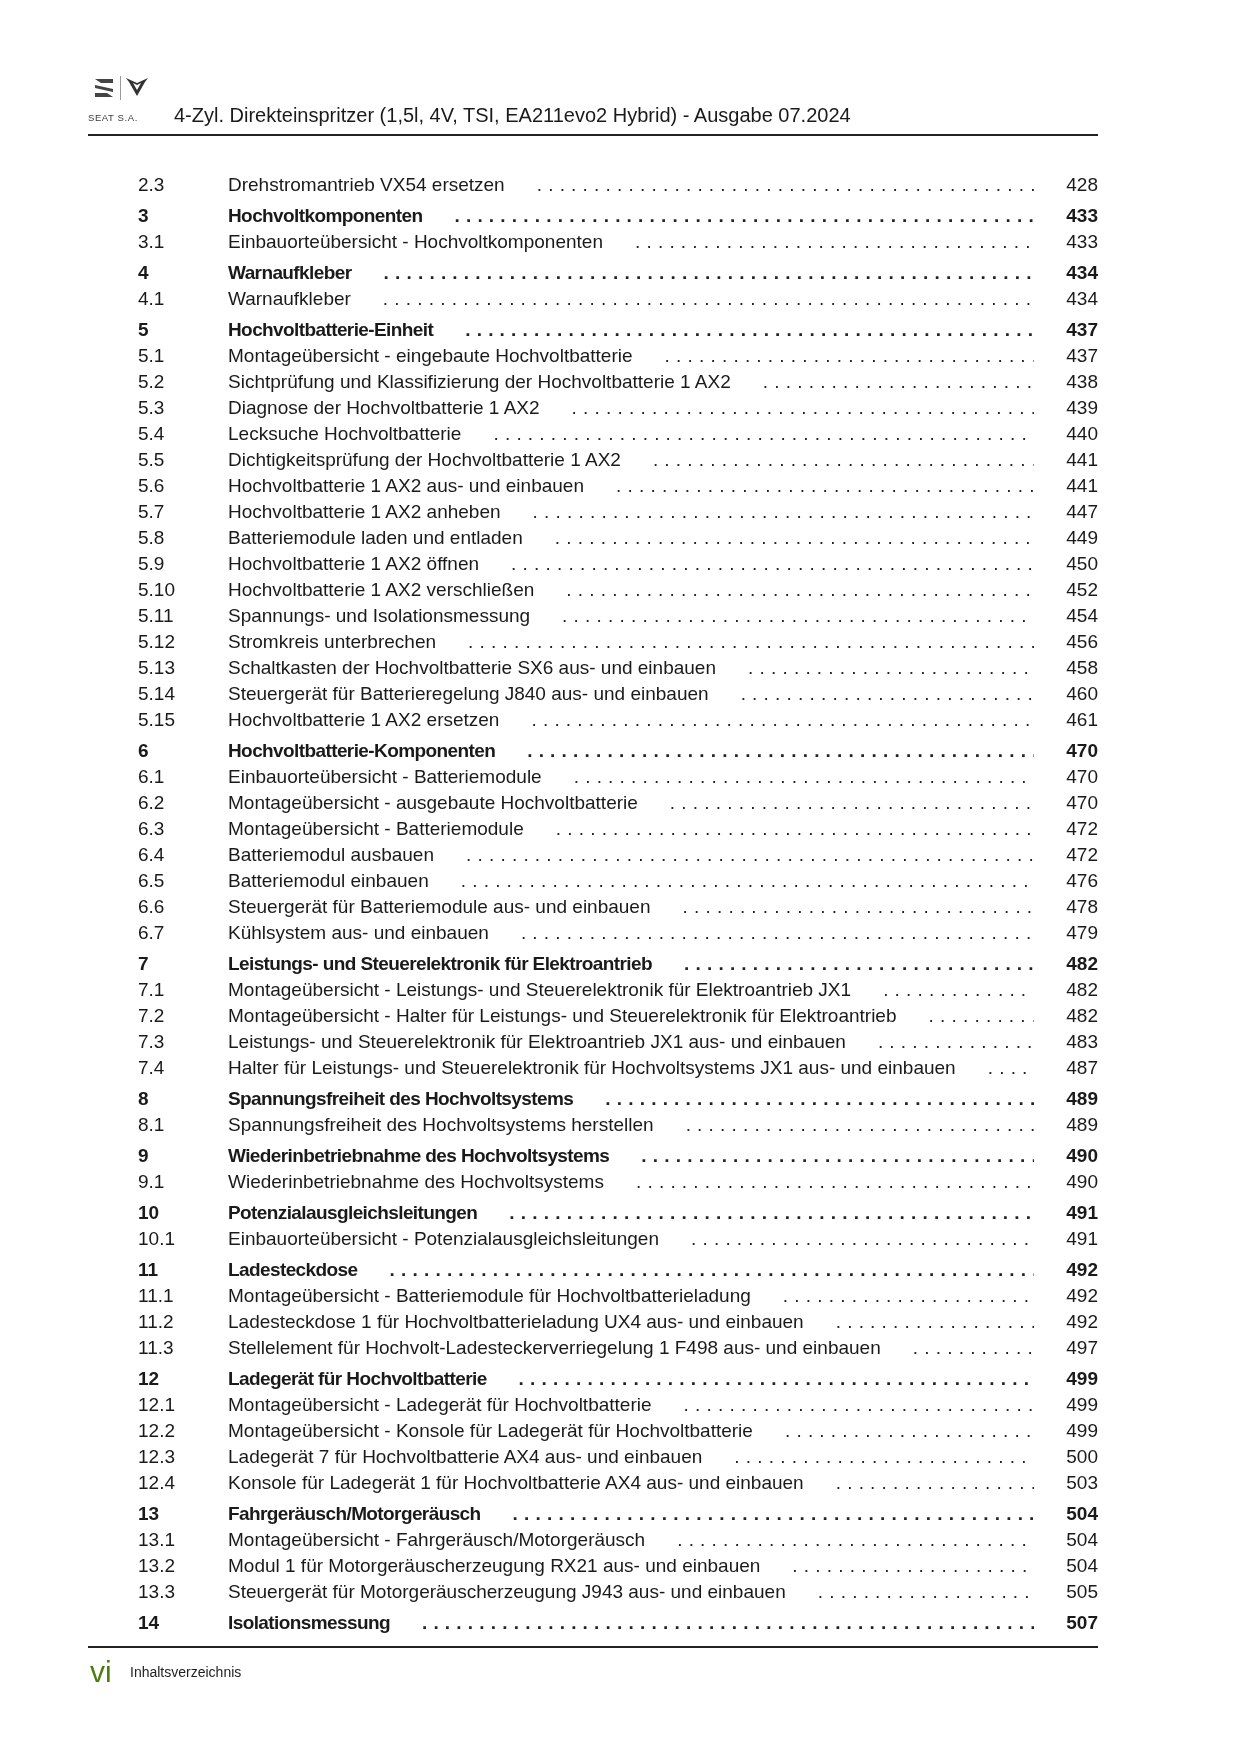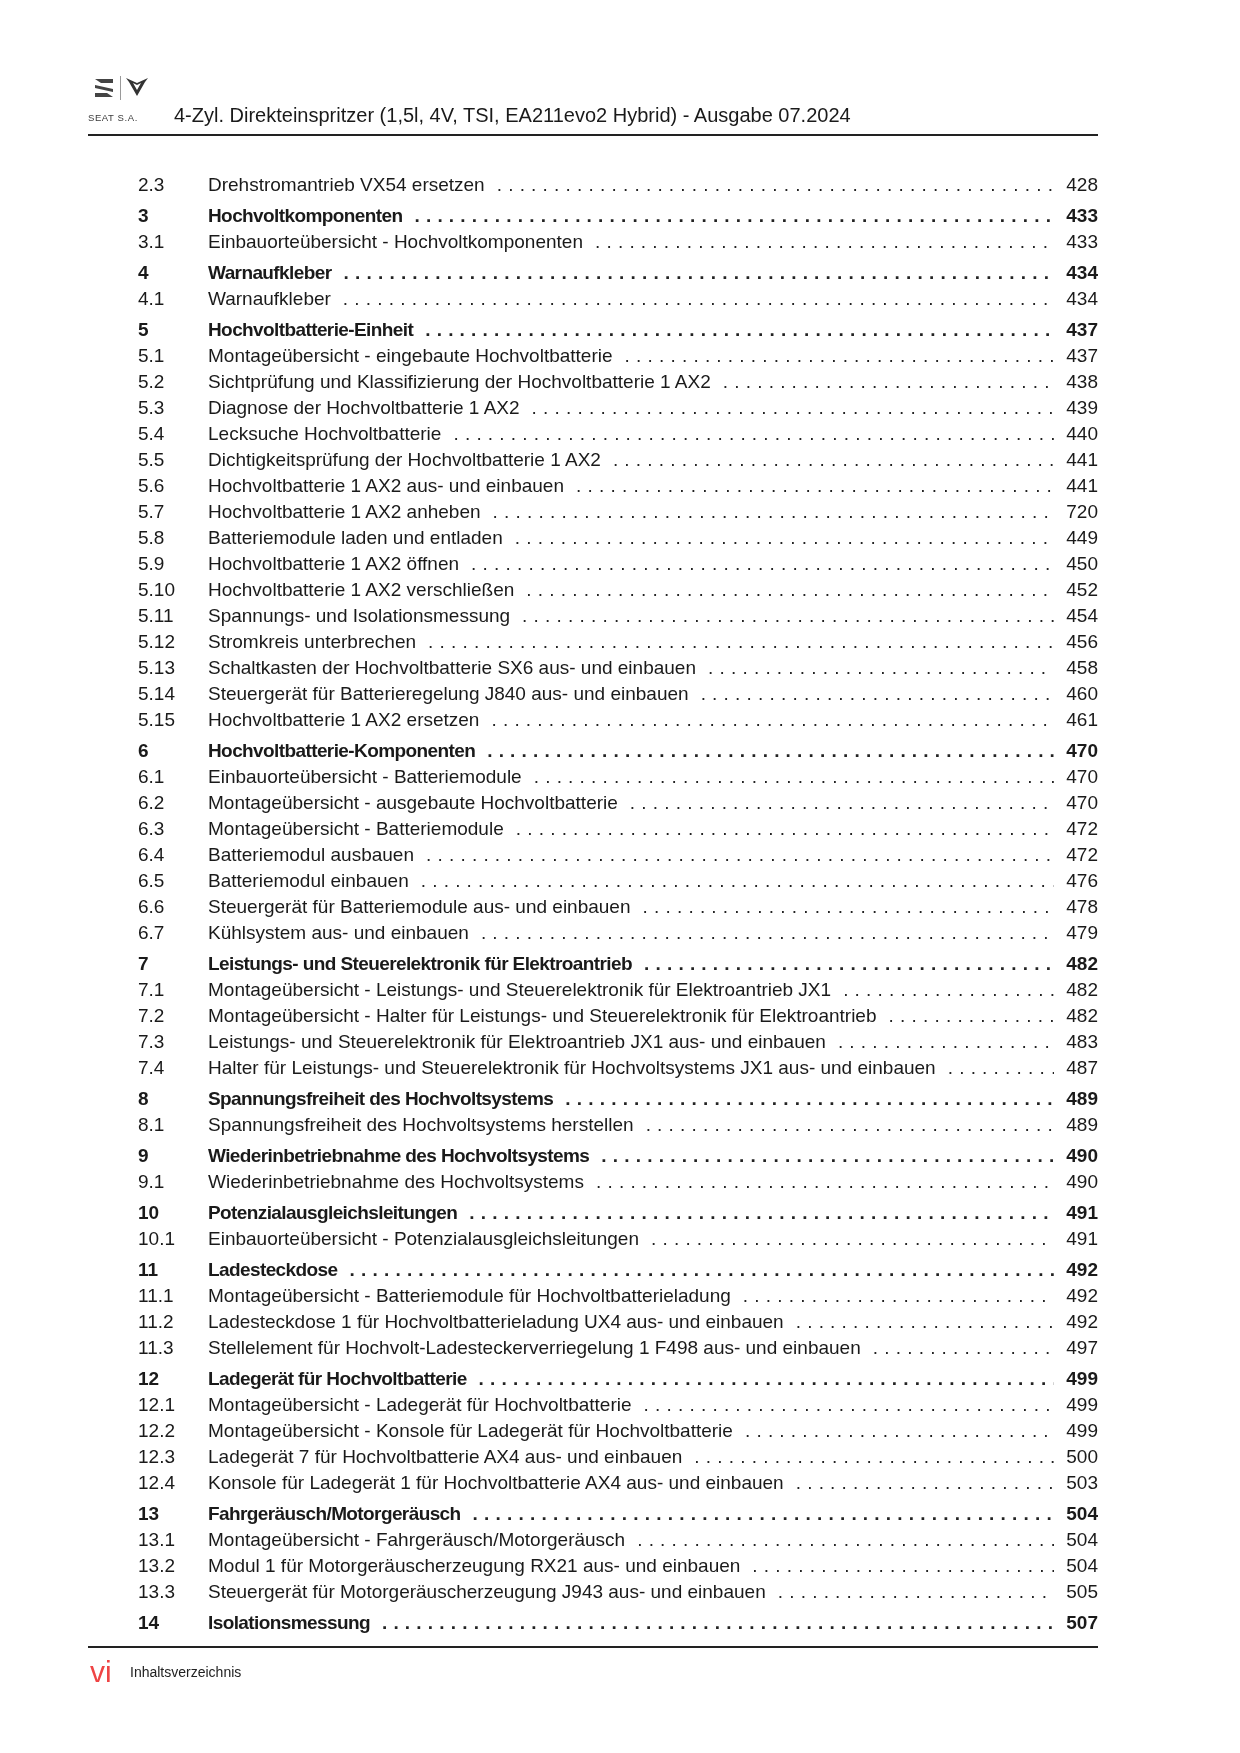--- a/index.html
+++ b/index.html
@@ -8,31 +8,31 @@
   .logo { position: absolute; left: 0; top: 0; width: 60px; height: 56px; }
   .logo .seat-s { position: absolute; left: 6px; top: 4px; width: 20px; height: 20px; }
   .logo .divider { position: absolute; left: 32px; top: 2px; width: 1px; height: 24px; background: #9a9a9a; }
   .logo .cupra { position: absolute; left: 38px; top: 3px; width: 22px; height: 20px; }
   .logo .logo-text { position: absolute; left: 0; top: 38px; font-size: 9.5px; font-weight: normal; letter-spacing: 0.6px; color: #3a3a3a; white-space: nowrap; }
   .header .line1 { position: absolute; left: 86px; top: 4px; font-size: 20px; white-space: nowrap; color: #1a1a1a; }
   .header .line2 { position: absolute; left: 86px; top: 30px; font-size: 20px; white-space: nowrap; color: #1a1a1a; }
   .rule-top { position: absolute; left: 88px; top: 134px; width: 1010px; height: 2px; background: #222; }
   .rule-bottom { position: absolute; left: 88px; top: 1646px; width: 1010px; height: 2px; background: #222; }
   .toc { position: absolute; left: 138px; top: 172px; width: 960px; }
-  .row { position: relative; height: 26px; display: flex; align-items: baseline; font-size: 19px; line-height: 26px; }
+  .row { position: relative; height: 26px; display: flex; align-items: baseline; font-size: 19px; line-height: 26px; gap: 20px; }
   .row.chapter { margin-top: 5px; font-weight: bold; }
   .row.first { margin-top: 0; }
   .row .num { width: 70px; flex: 0 0 70px; white-space: nowrap; }
   .row .title { white-space: nowrap; padding-right: 12px; }
   .row .leader { flex: 1 1 auto; overflow: hidden; white-space: nowrap; letter-spacing: 6.2px; font-weight: normal; color: #222; }
   .row.chapter .leader { font-weight: bold; }
   .row .page { flex: 0 0 auto; text-align: right; padding-left: 8px; min-width: 36px; }
   .row.chapter .title { letter-spacing: -0.6px; }
   .footer { position: absolute; left: 90px; top: 1652px; height: 40px; }
-  .footer .pagenum { position: absolute; left: 0; top: 0; font-size: 30px; line-height: 40px; color: #ef4444; }
+  .footer .pagenum { position: absolute; left: 0; top: 0; font-size: 30px; line-height: 40px; color: #4d7c0f; }
   .footer .section { position: absolute; left: 40px; top: 12px; font-size: 14px; white-space: nowrap; color: #222; }
 </style>
 </head>
 <body>
 
 <div class="header">
   <div class="logo">
     <svg class="seat-s" viewBox="0 0 20 20">
       <polygon points="1,1 19,1 19,5 7,5" fill="#444"></polygon>
       <polygon points="1,7 19,11 19,14 1,10" fill="#444"></polygon>
@@ -119,21 +119,21 @@
     <div class="row">
       <span class="num">5.6</span>
       <span class="title">Hochvoltbatterie 1 AX2 aus- und einbauen</span>
       <span class="leader">........................................................................................................................................................................................................</span>
       <span class="page">441</span>
     </div>
     <div class="row">
       <span class="num">5.7</span>
       <span class="title">Hochvoltbatterie 1 AX2 anheben</span>
       <span class="leader">........................................................................................................................................................................................................</span>
-      <span class="page">720</span>
+      <span class="page">447</span>
     </div>
     <div class="row">
       <span class="num">5.8</span>
       <span class="title">Batteriemodule laden und entladen</span>
       <span class="leader">........................................................................................................................................................................................................</span>
       <span class="page">449</span>
     </div>
     <div class="row">
       <span class="num">5.9</span>
       <span class="title">Hochvoltbatterie 1 AX2 öffnen</span>

